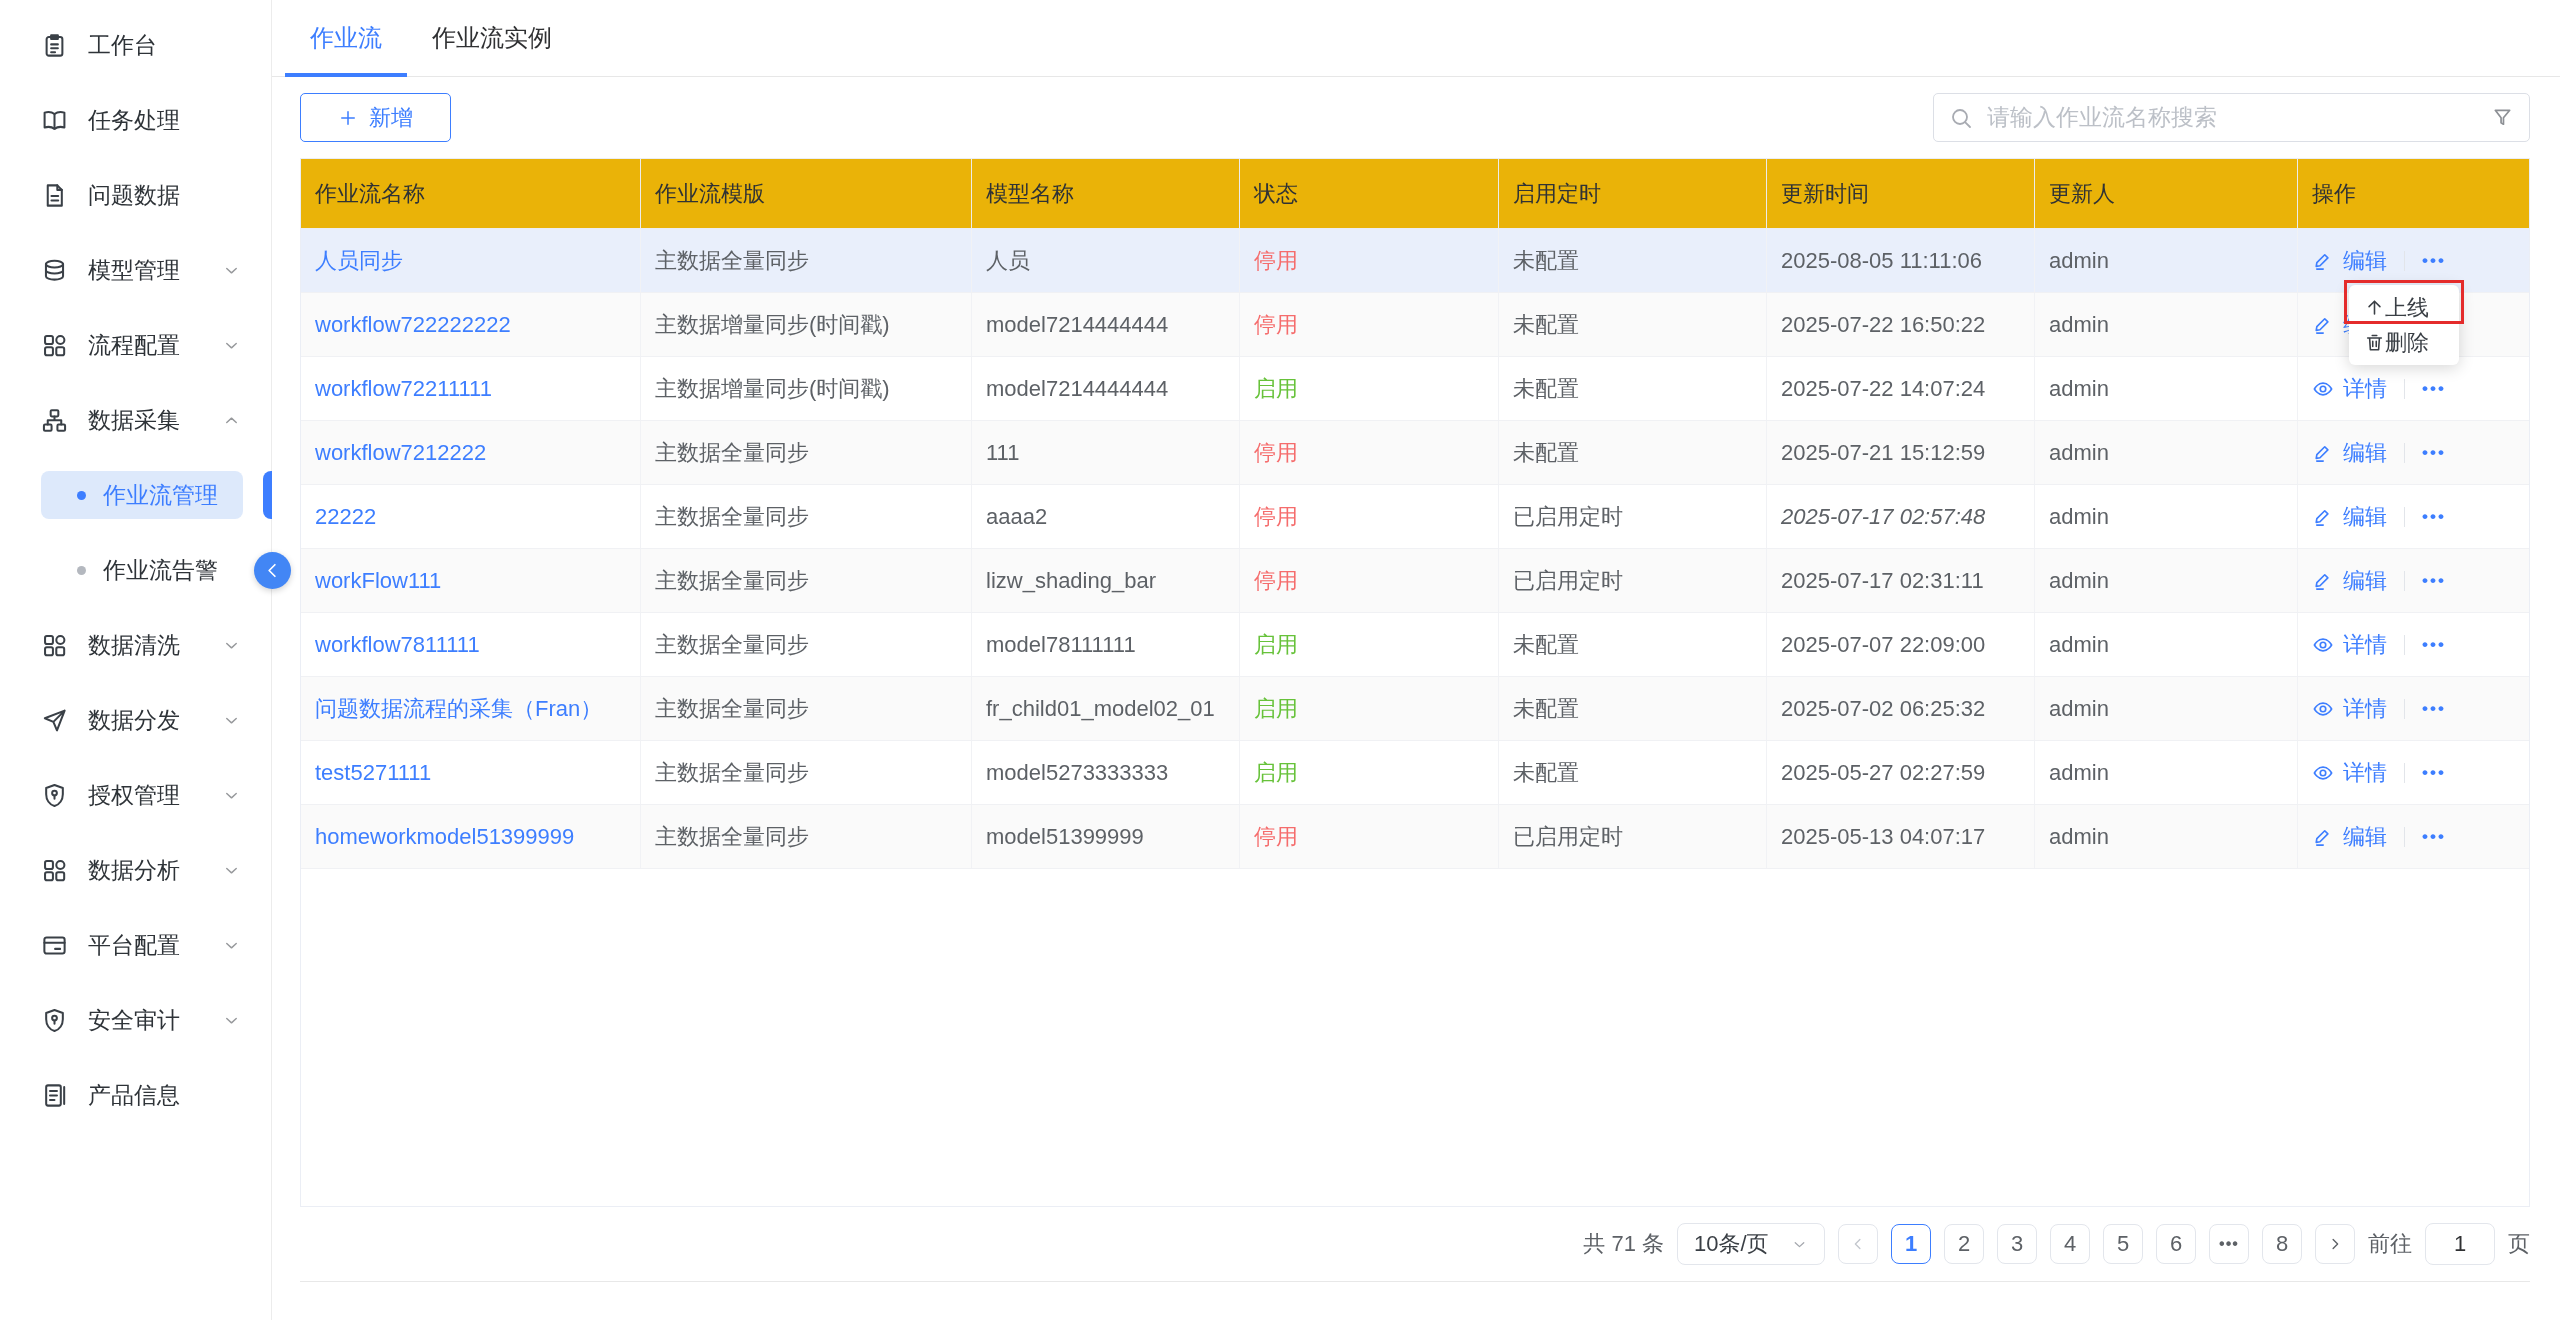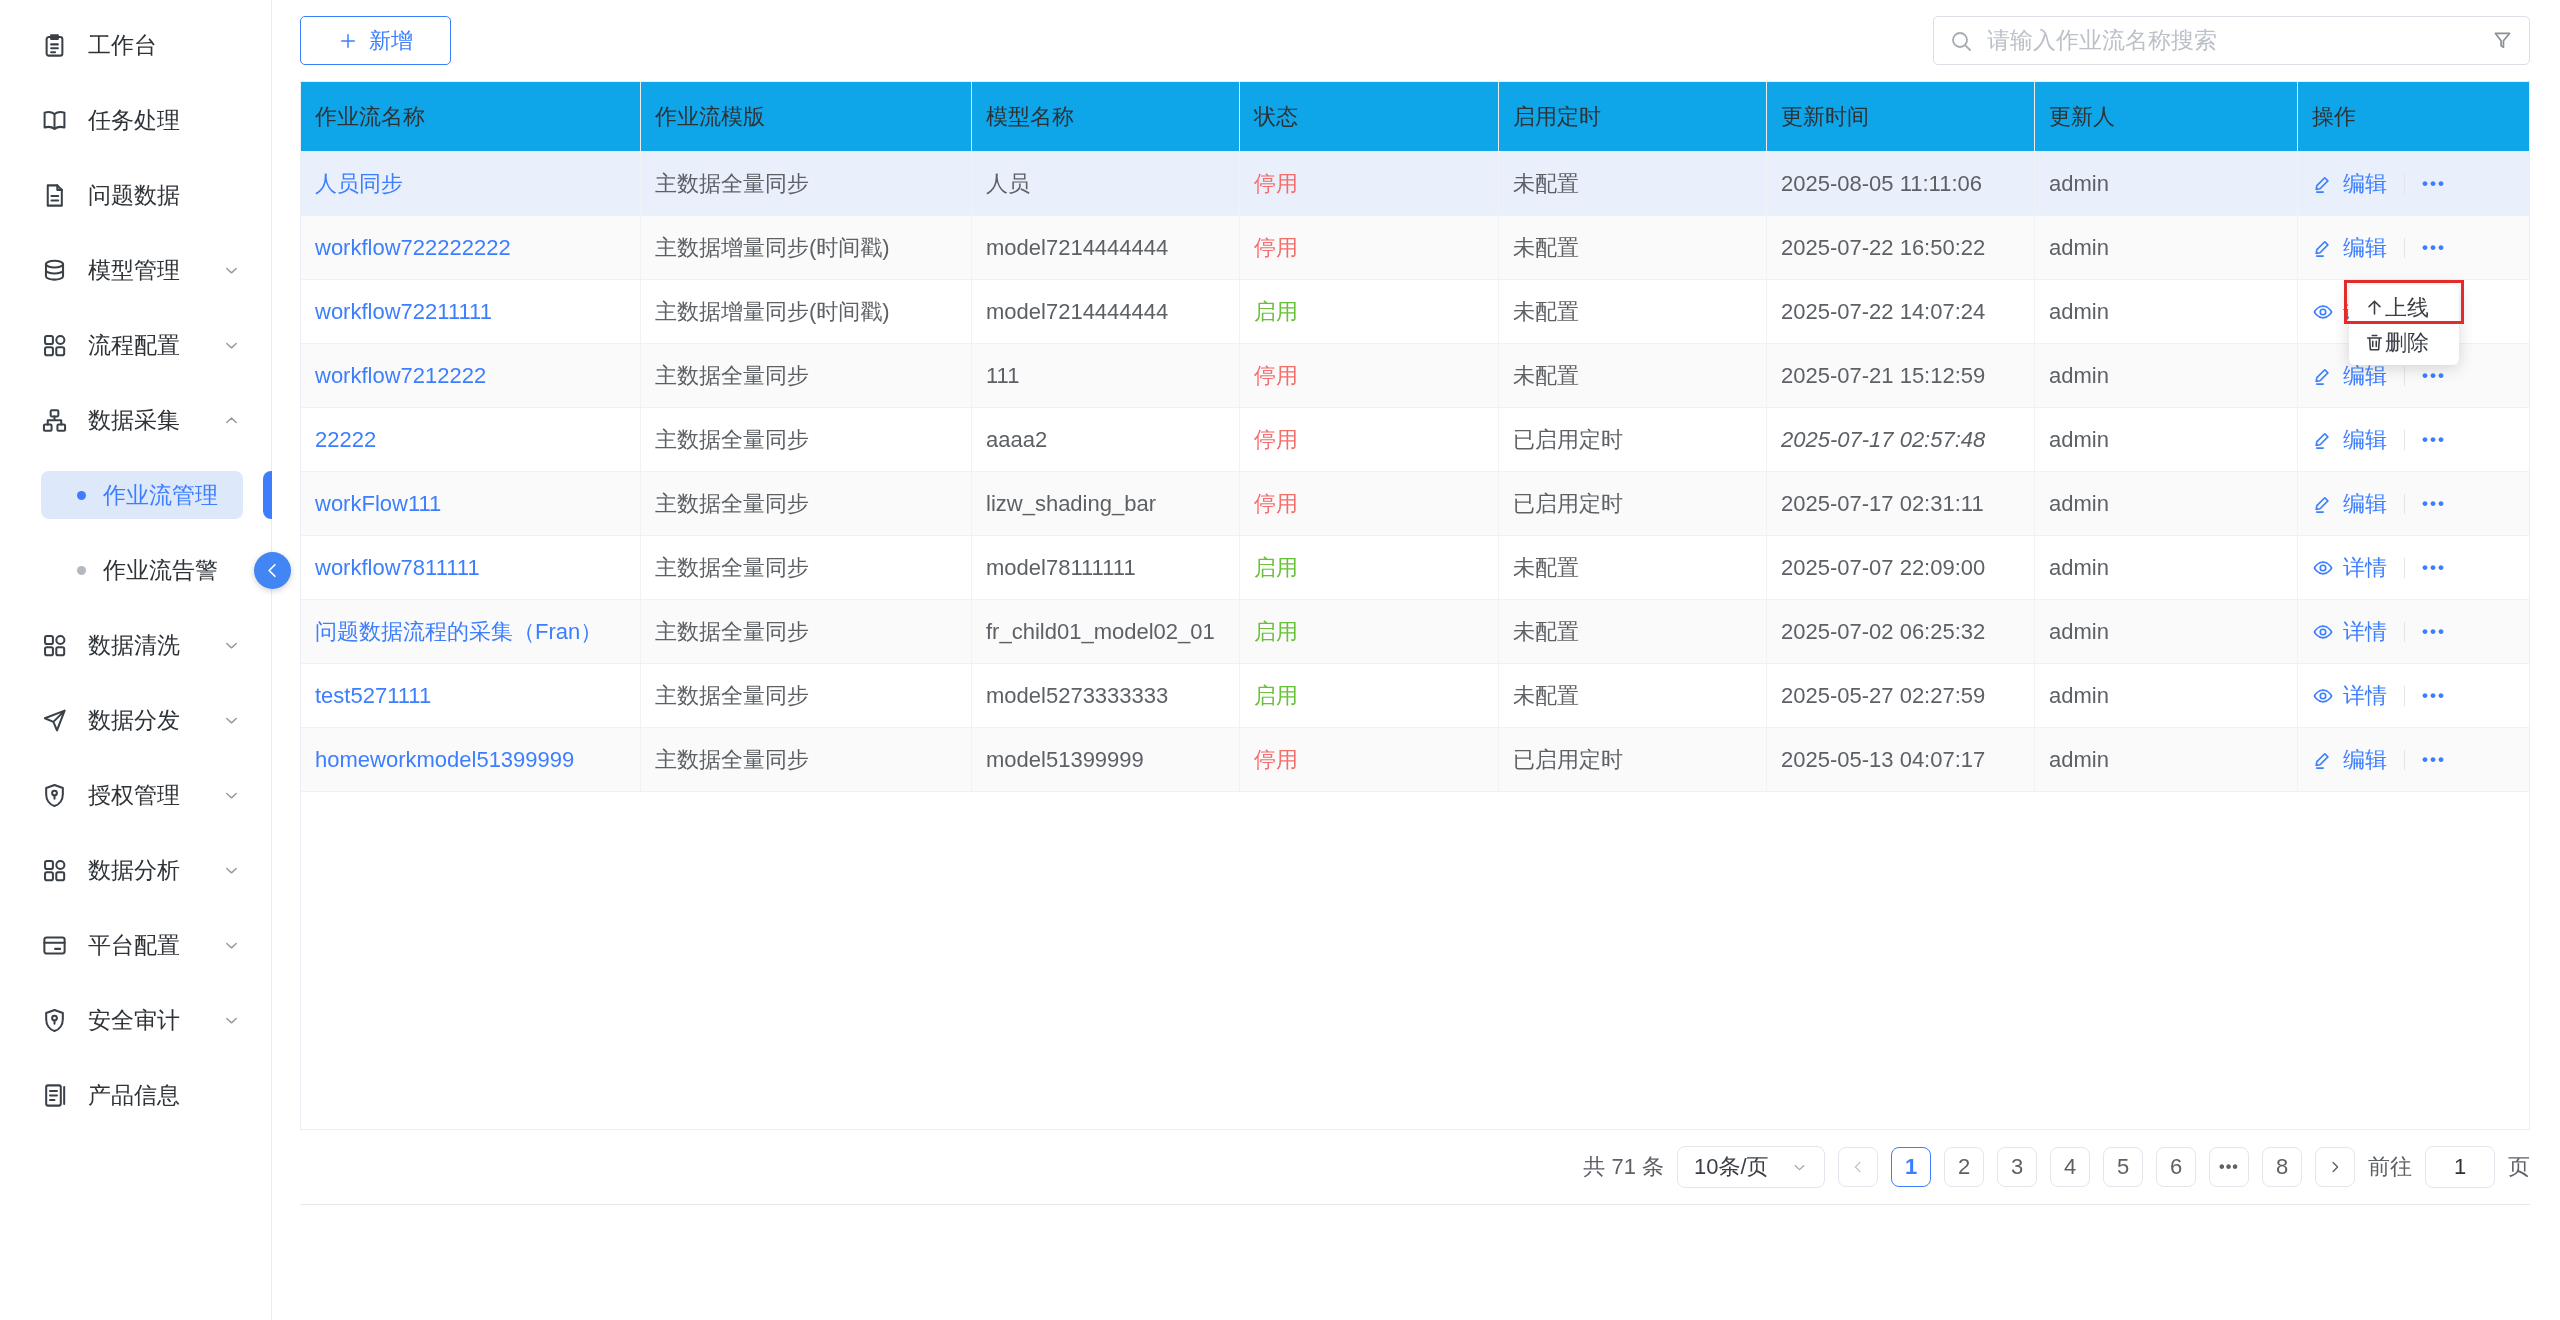--- a/index.html
+++ b/index.html
@@ -44,21 +44,21 @@
   .add-btn .plus{width:20px;height:20px}
   .search{width:597px;height:49px;border:1px solid #dcdfe6;border-radius:5px;display:flex;
     align-items:center;padding:0 15px;background:#fff}
   .search .s-icon{width:24px;height:24px;color:#a8abb2;flex:none;margin-right:12px}
   .search input{flex:1;border:none;outline:none;font-size:23px;color:#333;background:transparent;min-width:0}
   .search input::placeholder{color:#bcc0c7}
   .search .f-icon{width:23px;height:23px;color:#8d9095;flex:none;cursor:pointer}
 
   
   .table{margin:16px 30px 0 28px;border:1px solid #ebeef5;background:#fff}
-  .thead{display:flex;height:70px;background:#0ea5e9;border-bottom:1px solid #eceef2}
+  .thead{display:flex;height:70px;background:#eab308;border-bottom:1px solid #eceef2}
   .th{display:flex;align-items:center;padding:0 14px;font-size:22px;color:#2f3235;font-weight:500}
   .th + .th{border-left:1px solid #ececec}
   .row{display:flex;height:64px;border-bottom:1px solid #f0f1f4;background:#fff}
   .row.striped{background:var(--c-stripe)}
   .row.hovered{background:var(--c-hover)}
   .td{display:flex;align-items:center;padding:0 14px;font-size:22px;color:#5d6166;overflow:hidden;white-space:nowrap}
   .td + .td{border-left:1px solid #f1f2f5}
   .link{color:var(--accent);cursor:pointer;text-decoration:none}
   .status-stopped{color:var(--c-stop)}
   .status-enabled{color:var(--c-run)}
@@ -287,20 +287,24 @@
       </nav>
     <div class="side-active-bar"></div>
   </aside>
   <button class="collapse-btn">
     <span id="collapse-icon-slot"><svg viewBox="0 0 24 24" fill="none" stroke="currentColor" stroke-width="1.8" stroke-linecap="round" stroke-linejoin="round">
           <path d="M14.5 6L8.5 12l6 6"></path>
         </svg></span>
   </button>
 
   <main class="main">
+    <div class="tabbar" id="tabbar">
+        <div class="tab active">作业流</div>
+        <div class="tab">作业流实例</div>
+      </div>
 
     <div class="toolbar">
       <button class="add-btn">
         <span class="plus" id="plus-icon-slot">
             <svg viewBox="0 0 24 24" fill="none" stroke="currentColor" stroke-width="1.8" stroke-linecap="round" stroke-linejoin="round">
               <path d="M12 4.5v15M4.5 12h15"></path>
             </svg>
           </span>
         <span>新增</span>
       </button>

